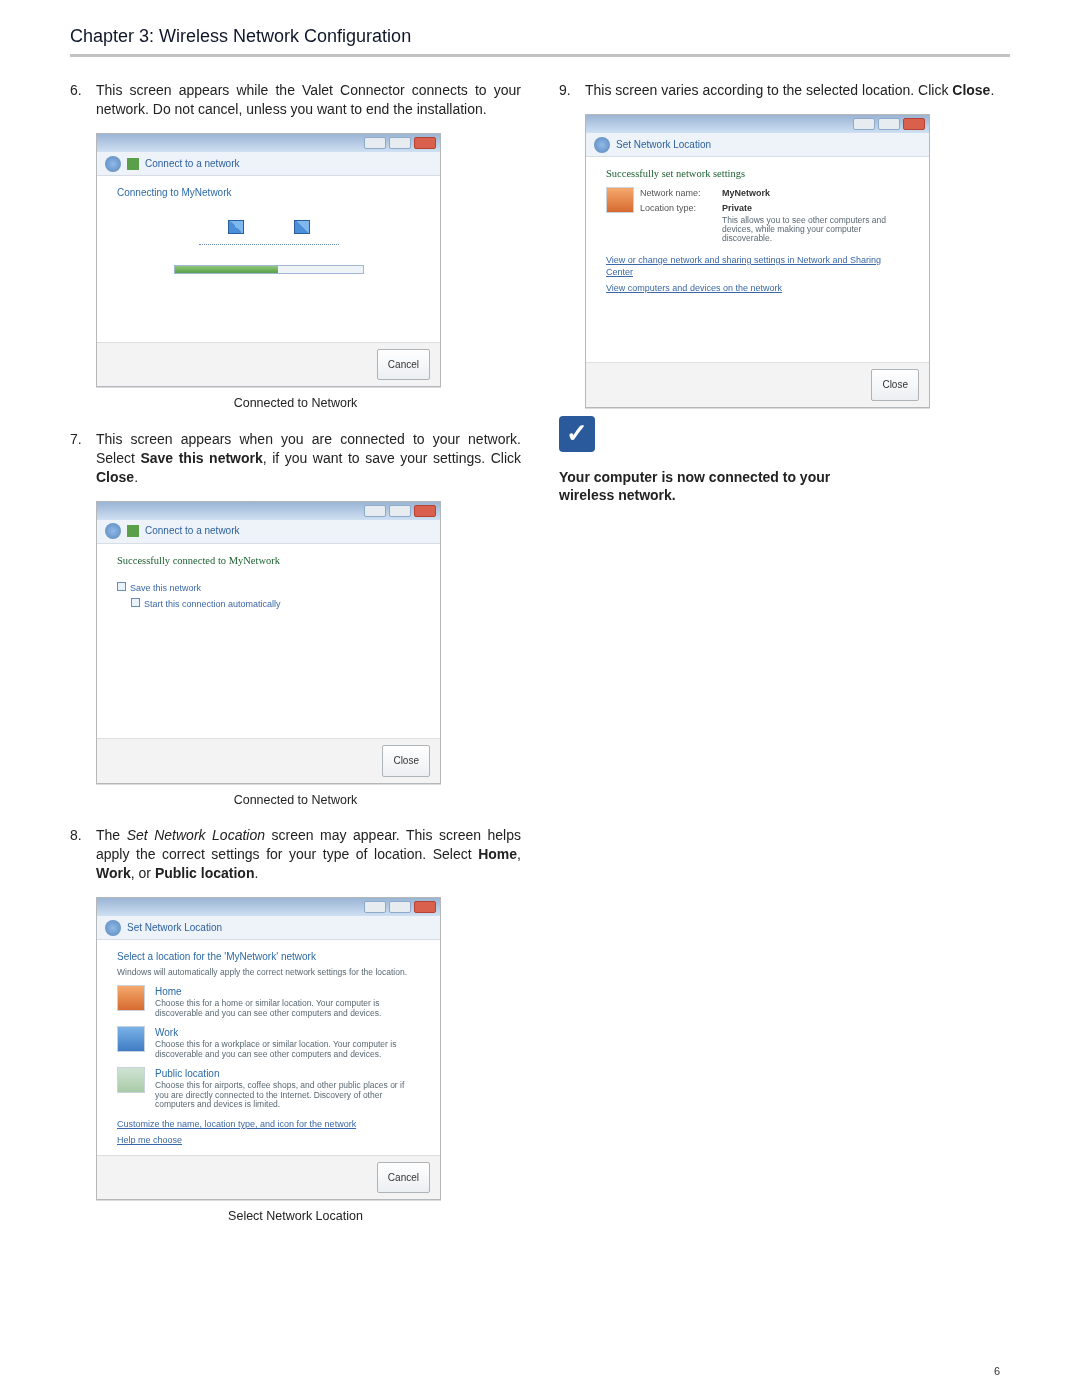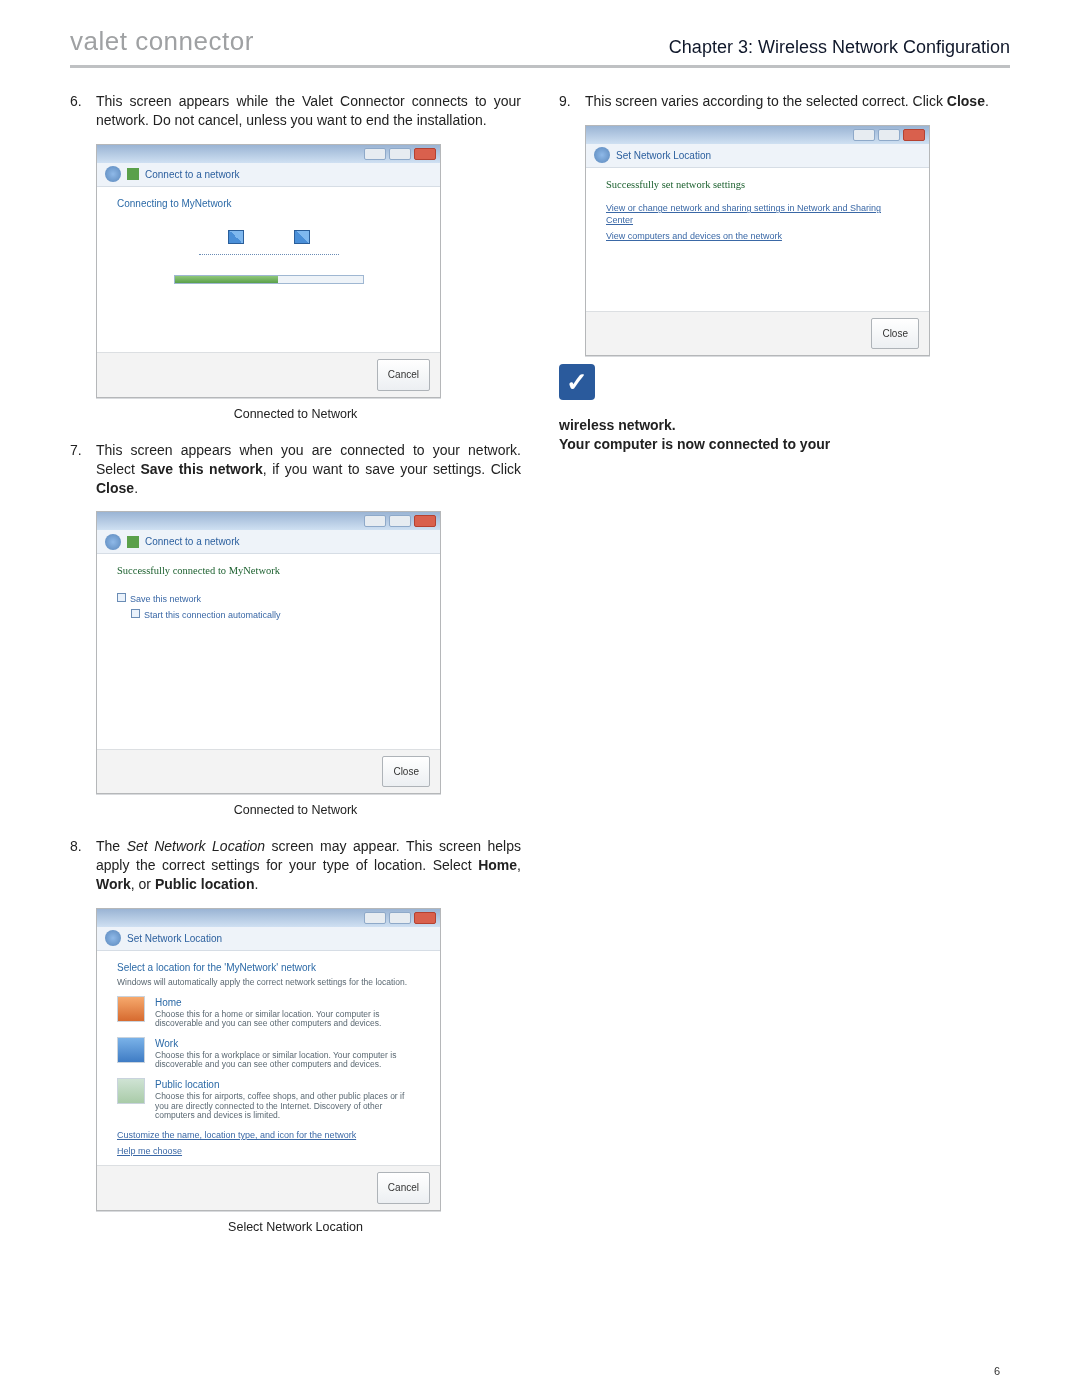--- a/index.html
+++ b/index.html
@@ -107,24 +107,20 @@
   }
   .kv-row { display: flex; gap: 10px; font-size: 9px; margin: 0 0 2px 34px; }
   .kv-row .k { width: 72px; color: #555; }
   .kv-row .v { font-weight: 700; color: #333; }
   .kv-desc { font-size: 8.5px; color: #5a6872; margin-left: 116px; max-width: 170px; line-height: 1.1; }
 </style>
 </head>
 <body>
 
 <div class="page-header">
-  <div class="brand">
-    <span class="logo">valet</span>
-    <span class="product">connector</span>
-  </div>
   <div class="chapter-title">Chapter 3: Wireless Network Configuration</div>
 </div>
 
 <div class="cols">
 
   <div class="col">
     <ol class="steps">
 
       <li>
         <span>This screen appears while the Valet Connector connects to your network. Do not cancel, unless you want to end the installation.</span>
@@ -238,49 +234,61 @@
         <span class="v-btn">Cancel</span>
       </div>
     </div>
     <div class="caption">Select Network Location</div>
   </div>
 
   <div class="col">
     <ol class="steps start9">
 
       <li>
-        <span>This screen varies according to the selected correct. Click </span><span class="bold">Close</span><span>.</span>
+        <span>This screen varies according to the selected location. Click </span><span class="bold">Close</span><span>.</span>
       </li>
     </ol>
 
     <div class="screenshot">
       <div class="win-titlebar">
         <div class="win-btn"></div>
         <div class="win-btn"></div>
         <div class="win-btn close"></div>
       </div>
       <div class="win-toolbar">
         <span class="nav-arrow"></span>
         <span>Set Network Location</span>
       </div>
       <div class="body-area">
         <div class="body-heading">Successfully set network settings</div>
+        <div style="position:relative;margin-top:6px;">
+          <div class="loc-img home" style="position:absolute;left:0;top:0;"></div>
+          <div class="kv-row">
+              <span class="k">Network name:</span>
+              <span class="v">MyNetwork</span>
+            </div>
+          <div class="kv-row">
+              <span class="k">Location type:</span>
+              <span class="v">Private</span>
+            </div>
+          <div class="kv-desc">This allows you to see other computers and devices, while making your computer discoverable.</div>
+        </div>
         <span class="link-line" style="margin-top:10px;">View or change network and sharing settings in Network and Sharing Center</span>
         <span class="link-line">View computers and devices on the network</span>
         <div style="height:60px;"></div>
       </div>
       <div class="btn-row">
         <span class="v-btn">Close</span>
       </div>
     </div>
 
     <div class="note-box">
       <div class="note-icon">✓</div>
     </div>
 
     <div class="final-msg">
+      <div>Your computer is now connected to your</div>
       <div>wireless network.</div>
-      <div>Your computer is now connected to your</div>
     </div>
   </div>
 </div>
 
 <div class="page-num">6</div>
 
 </body></html>

